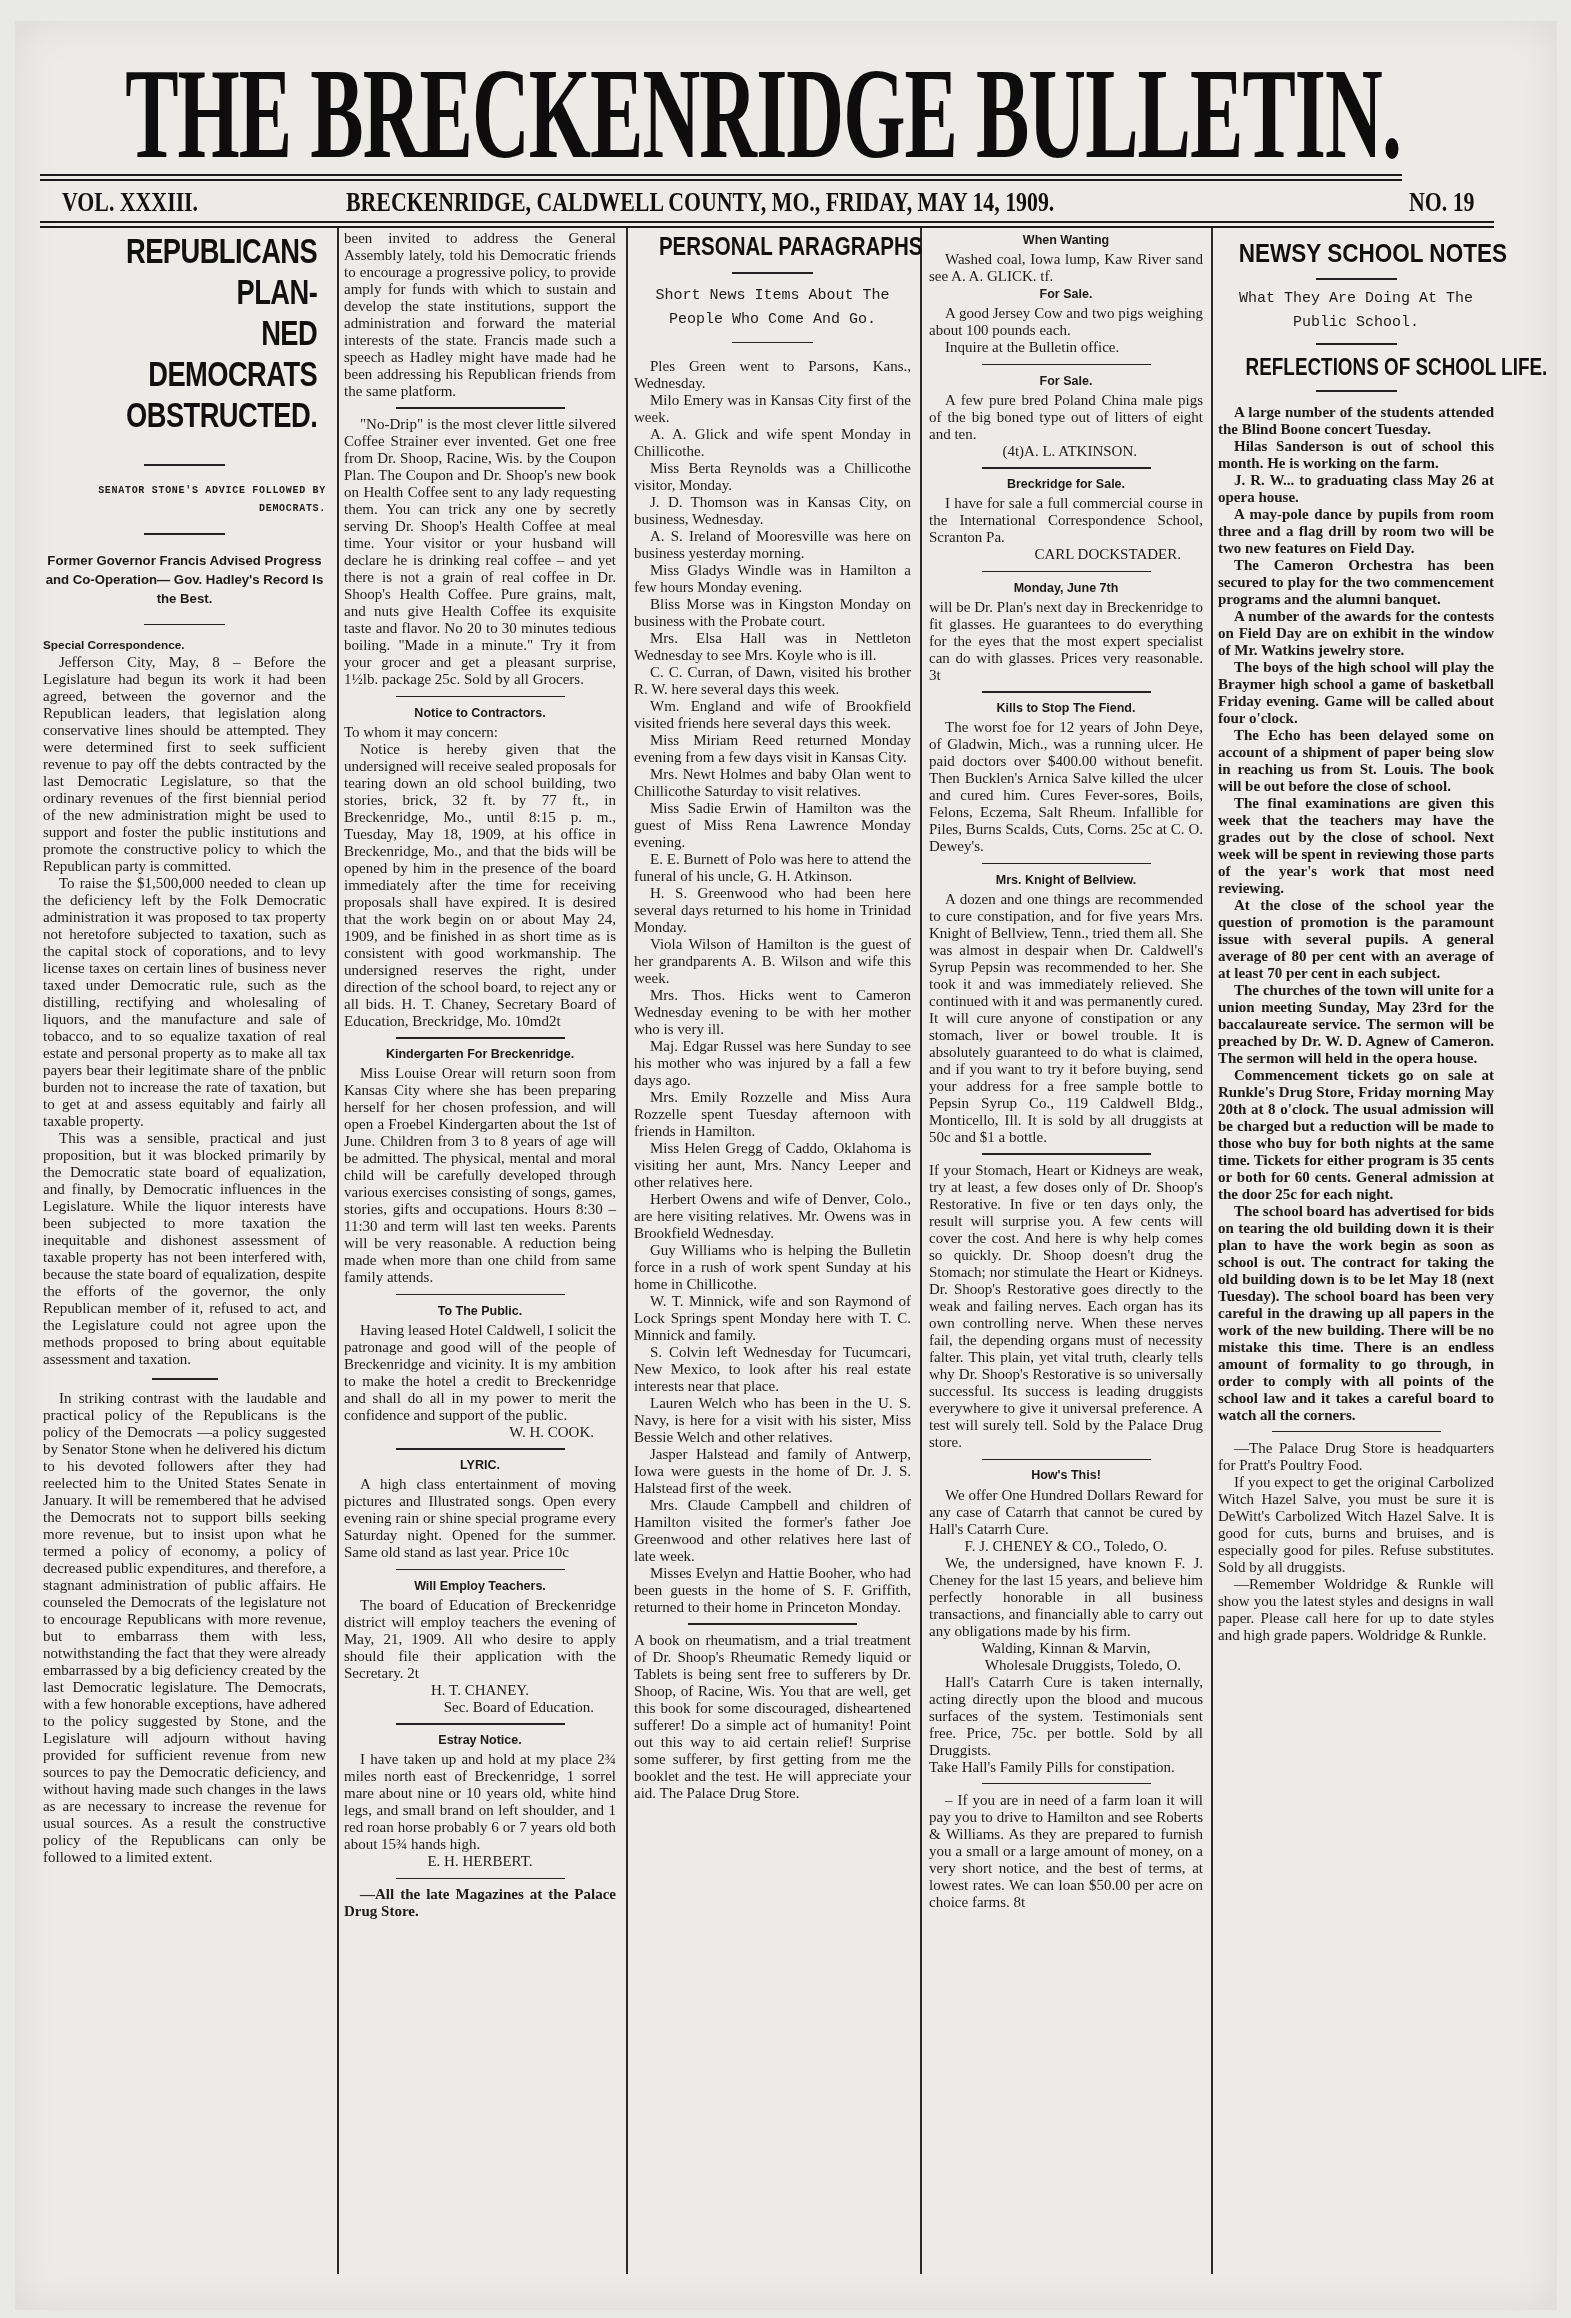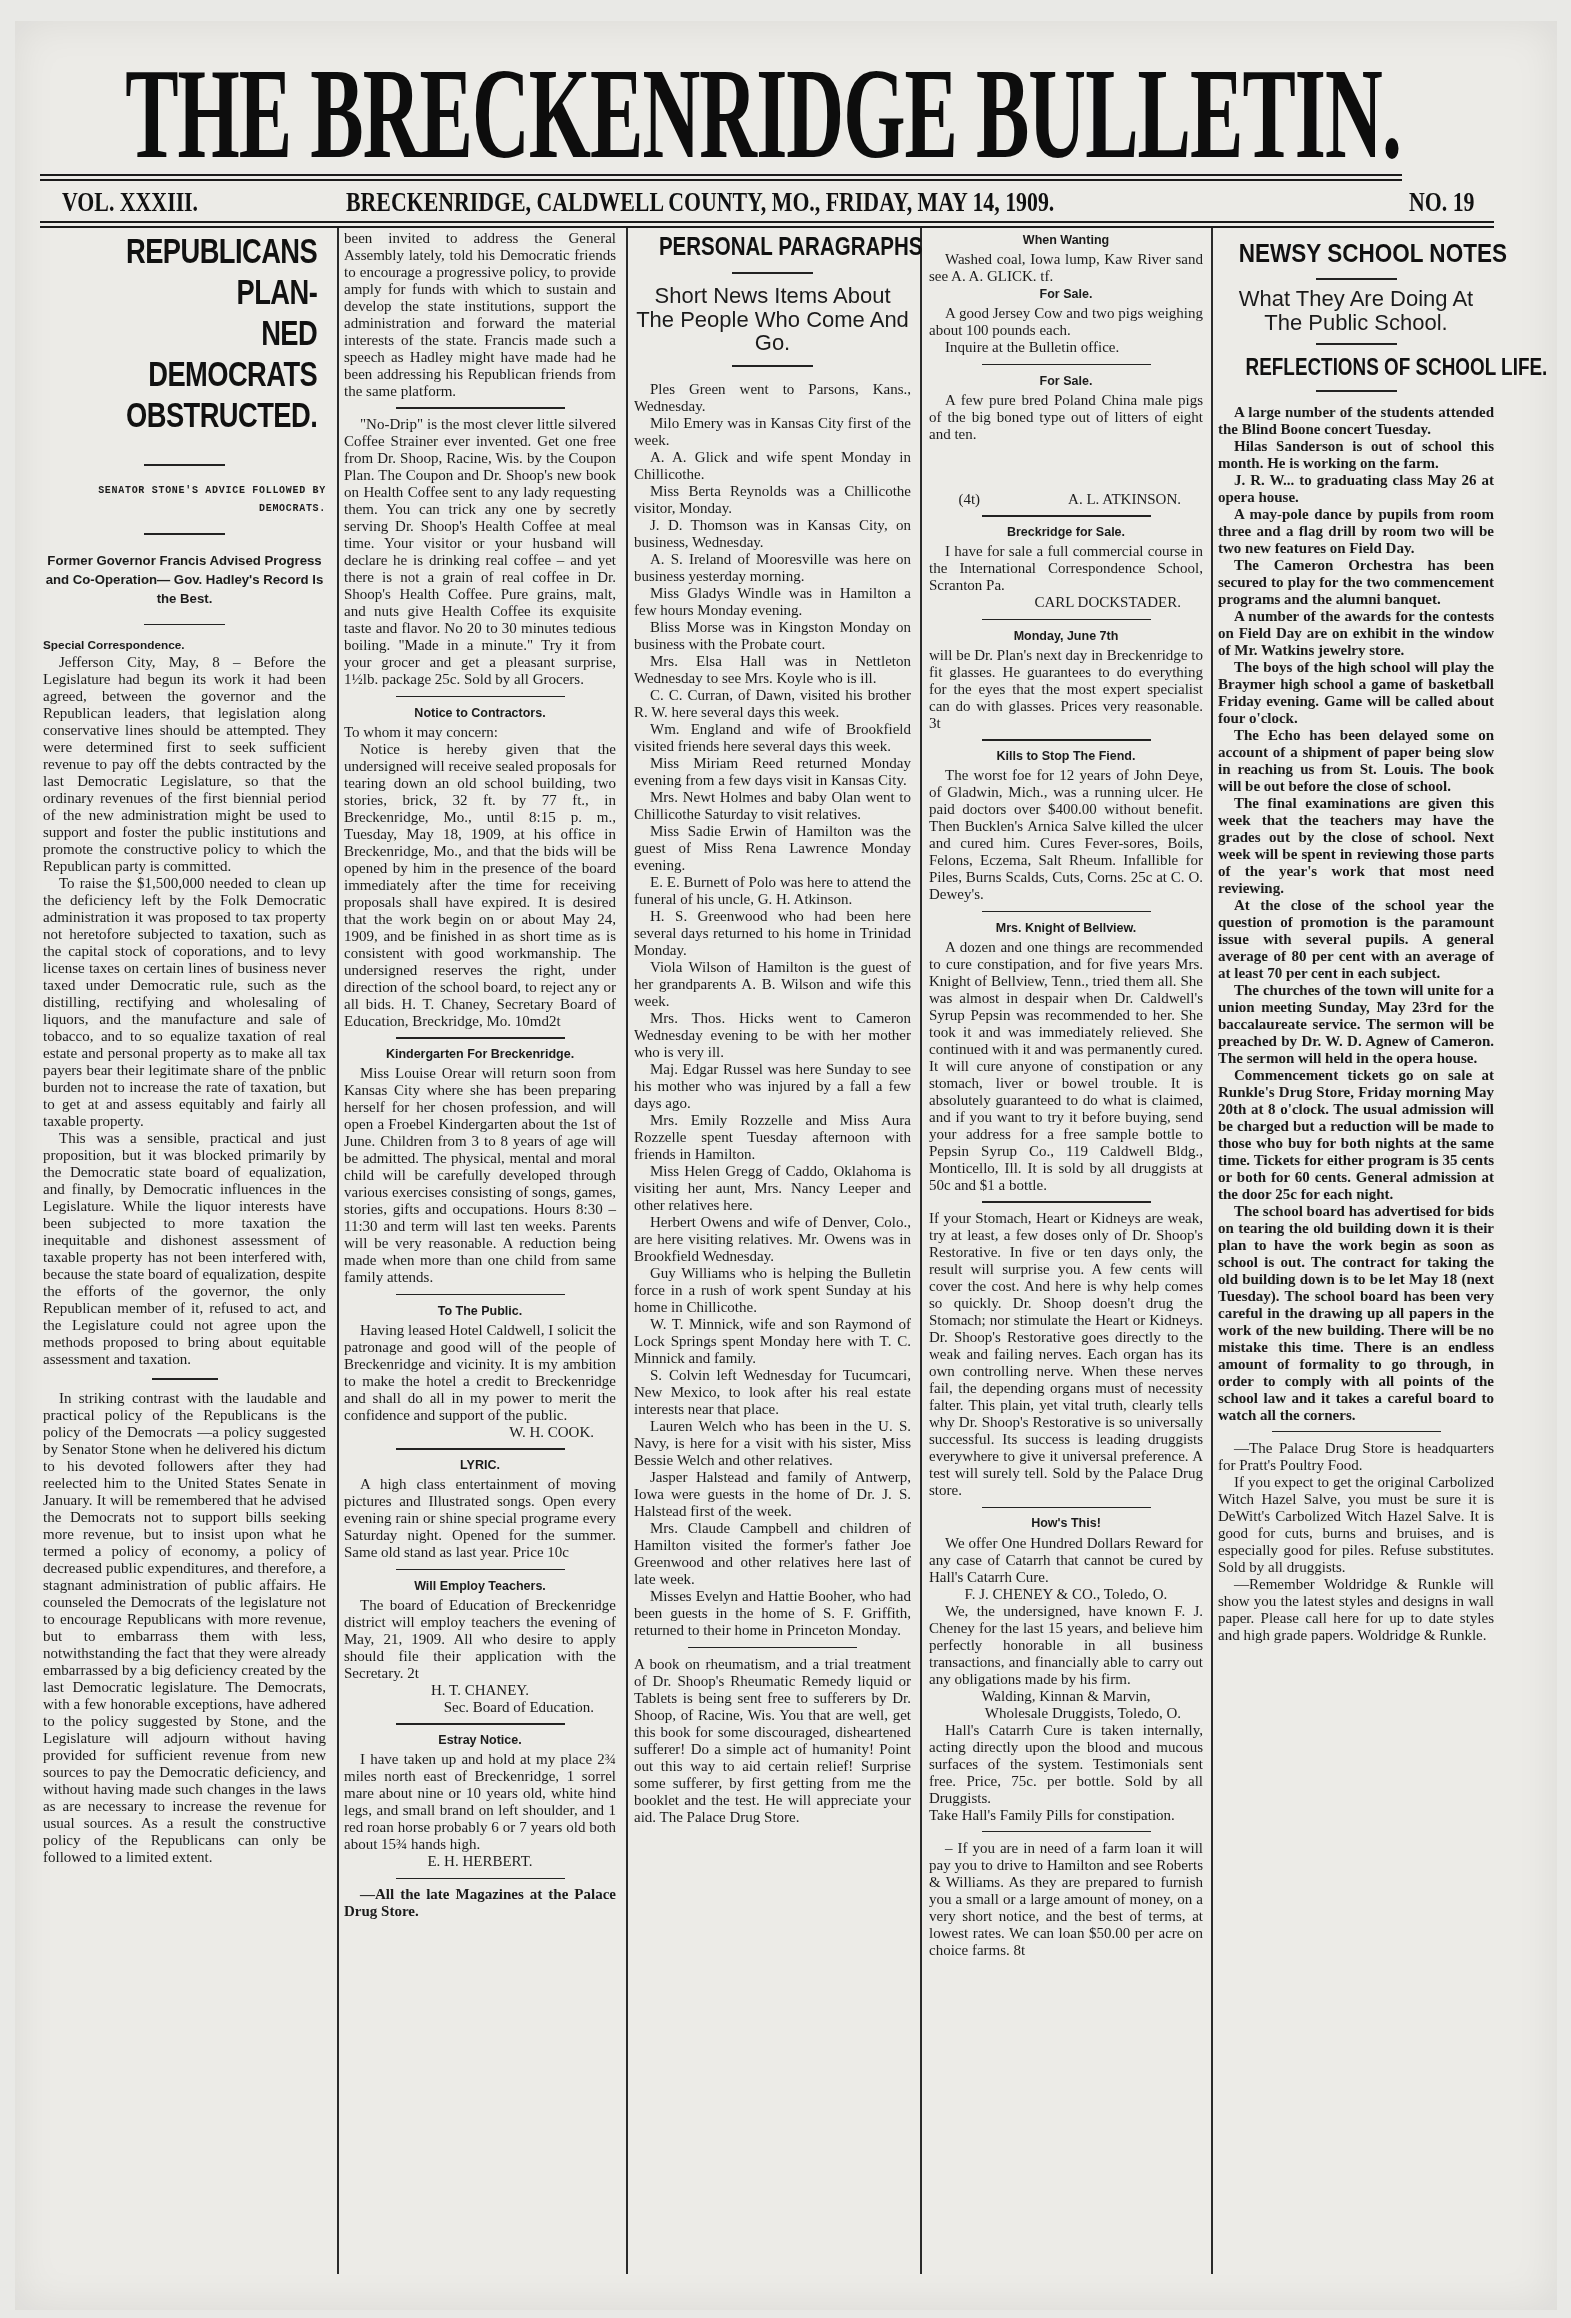--- a/index.html
+++ b/index.html
@@ -21,21 +21,21 @@
   .col p{margin:0;text-indent:16px;}
   .col p.noind{text-indent:0;}
   .head-big{font-family:"Liberation Sans","DejaVu Sans",sans-serif;font-weight:bold;font-size:35px;line-height:41px;
         text-align:right;letter-spacing:-0.7px;transform:scaleX(0.78);transform-origin:right top;color:#111;}
   .head-cond{font-family:"Liberation Sans","DejaVu Sans",sans-serif;font-weight:bold;color:#111;
         text-align:center;white-space:nowrap;}
   .sub-caps{font-family:Liberation Mono, monospace;font-weight:bold;font-size:10px;line-height:17.7px;
         text-align:right;letter-spacing:0.7px;}
   .sub-bold{font-family:"Liberation Sans","DejaVu Sans",sans-serif;font-weight:bold;font-size:13.2px;line-height:19px;
         text-align:center;}
-  .deck{font-family:Liberation Sans, sans-serif;font-size:22px;line-height:23.6px;text-align:center;}
+  .deck{font-family:Liberation Mono, monospace;font-size:15px;line-height:23.6px;text-align:center;}
   .short-rule{width:81px;height:1.5px;background:#222;margin:10.3px auto;}
   .mid-rule{width:169px;height:1.5px;background:#222;margin:7.4px auto;}
   .kicker{font-family:"Liberation Sans","DejaVu Sans",sans-serif;font-weight:bold;font-size:12.5px;line-height:17.7px;
         text-align:center;margin:1.5px 0;}
   .sig{text-align:right;padding-right:22px;}
   .sig-center{text-align:center;}
   .byline{font-family:"Liberation Sans",sans-serif;font-weight:bold;font-size:11.8px;}
   .bold-body{font-weight:bold;}
 </style>
 </head>
@@ -151,21 +151,21 @@
 
 <div class="col" style="left:929px;width:274px;">
   <div class="kicker">When Wanting</div>
   <p>Washed coal, Iowa lump, Kaw River sand see A. A. GLICK. tf.</p>
   <div class="kicker">For Sale.</div>
   <p>A good Jersey Cow and two pigs weighing about 100 pounds each.</p>
   <p>Inquire at the Bulletin office.</p>
   <div class="mid-rule"></div>
   <div class="kicker">For Sale.</div>
   <p>A few pure bred Poland China male pigs of the big boned type out of litters of eight and ten.</p>
-  <p class="noind" style="display:flex;justify-content:space-between;padding:0 22px 0 29.4px;margin-top:48px;">
+  <p class="noind" style="display:flex;justify-content:center;padding:0 22px 0 29.4px;">
     <span>(4t)</span>
     <span>A. L. ATKINSON.</span>
   </p>
   <div class="mid-rule"></div>
   <div class="kicker">Breckridge for Sale.</div>
   <p>I have for sale a full commercial course in the International Correspondence School, Scranton Pa.</p>
   <p class="noind sig">CARL DOCKSTADER.</p>
   <div class="mid-rule"></div>
   <div class="kicker">Monday, June 7th</div>
   <p class="noind">will be Dr. Plan's next day in Breckenridge to fit glasses. He guarantees to do everything for the eyes that the most expert specialist can do with glasses. Prices very reasonable. 3t</p>

